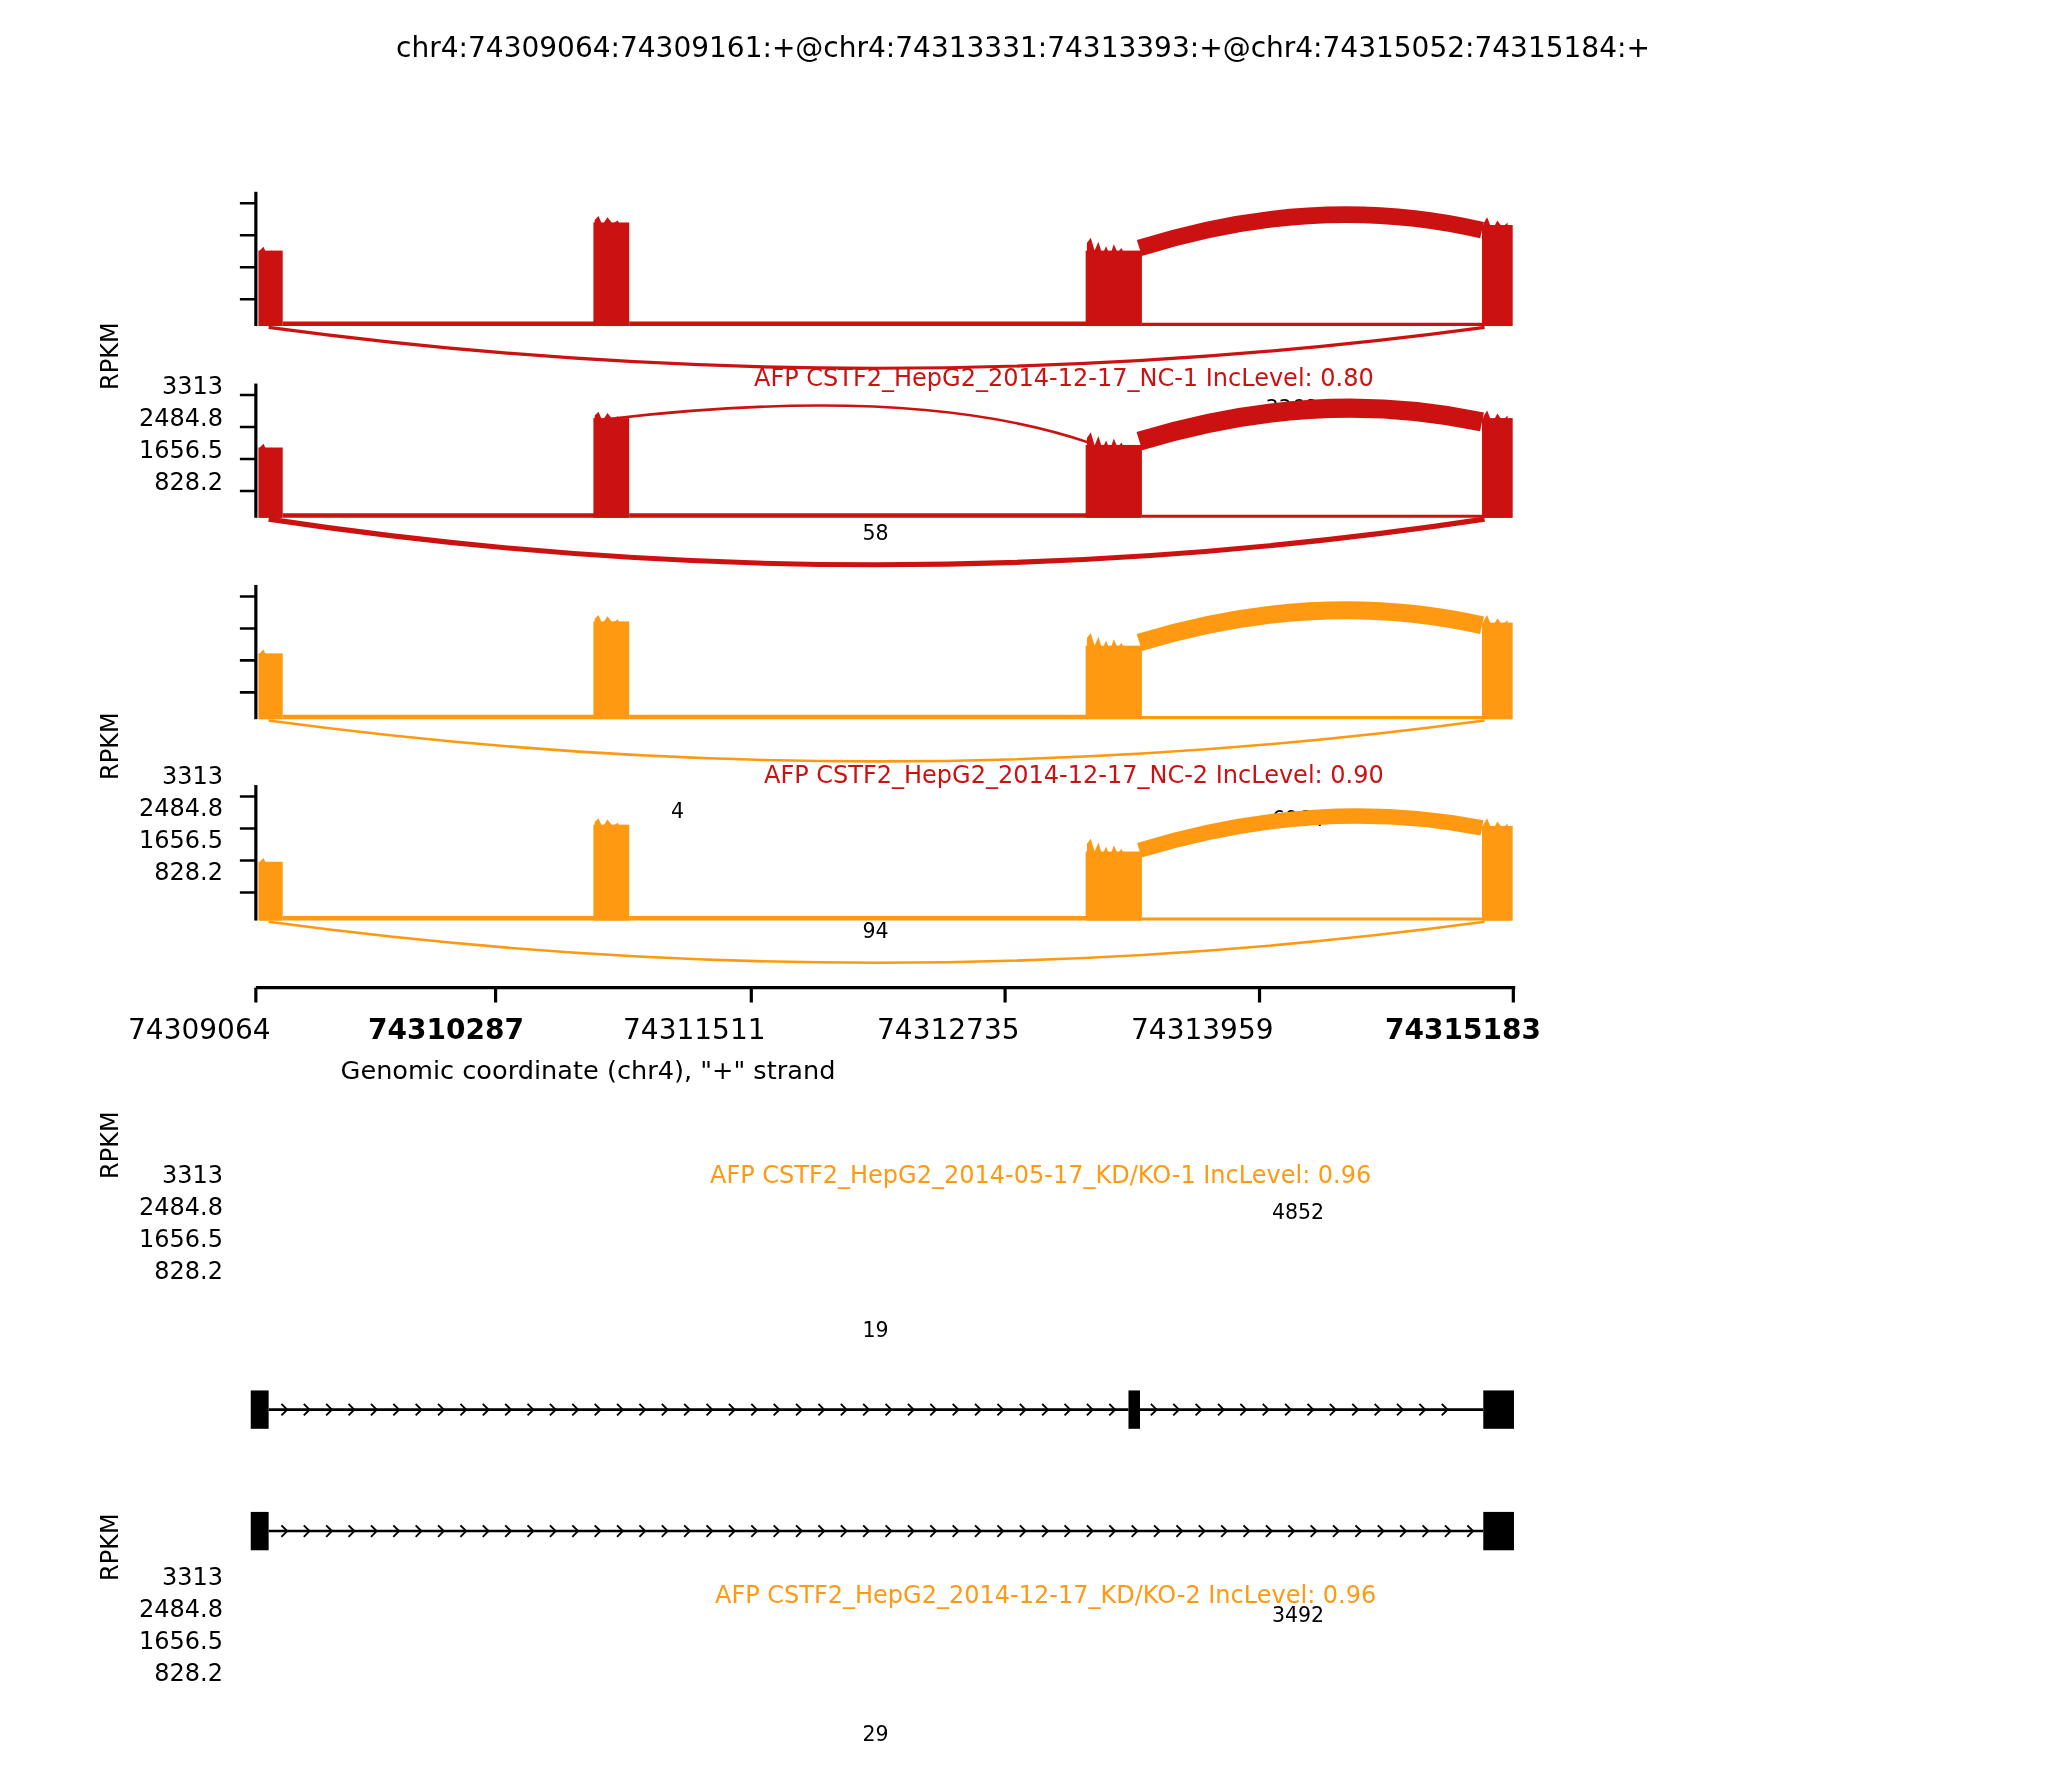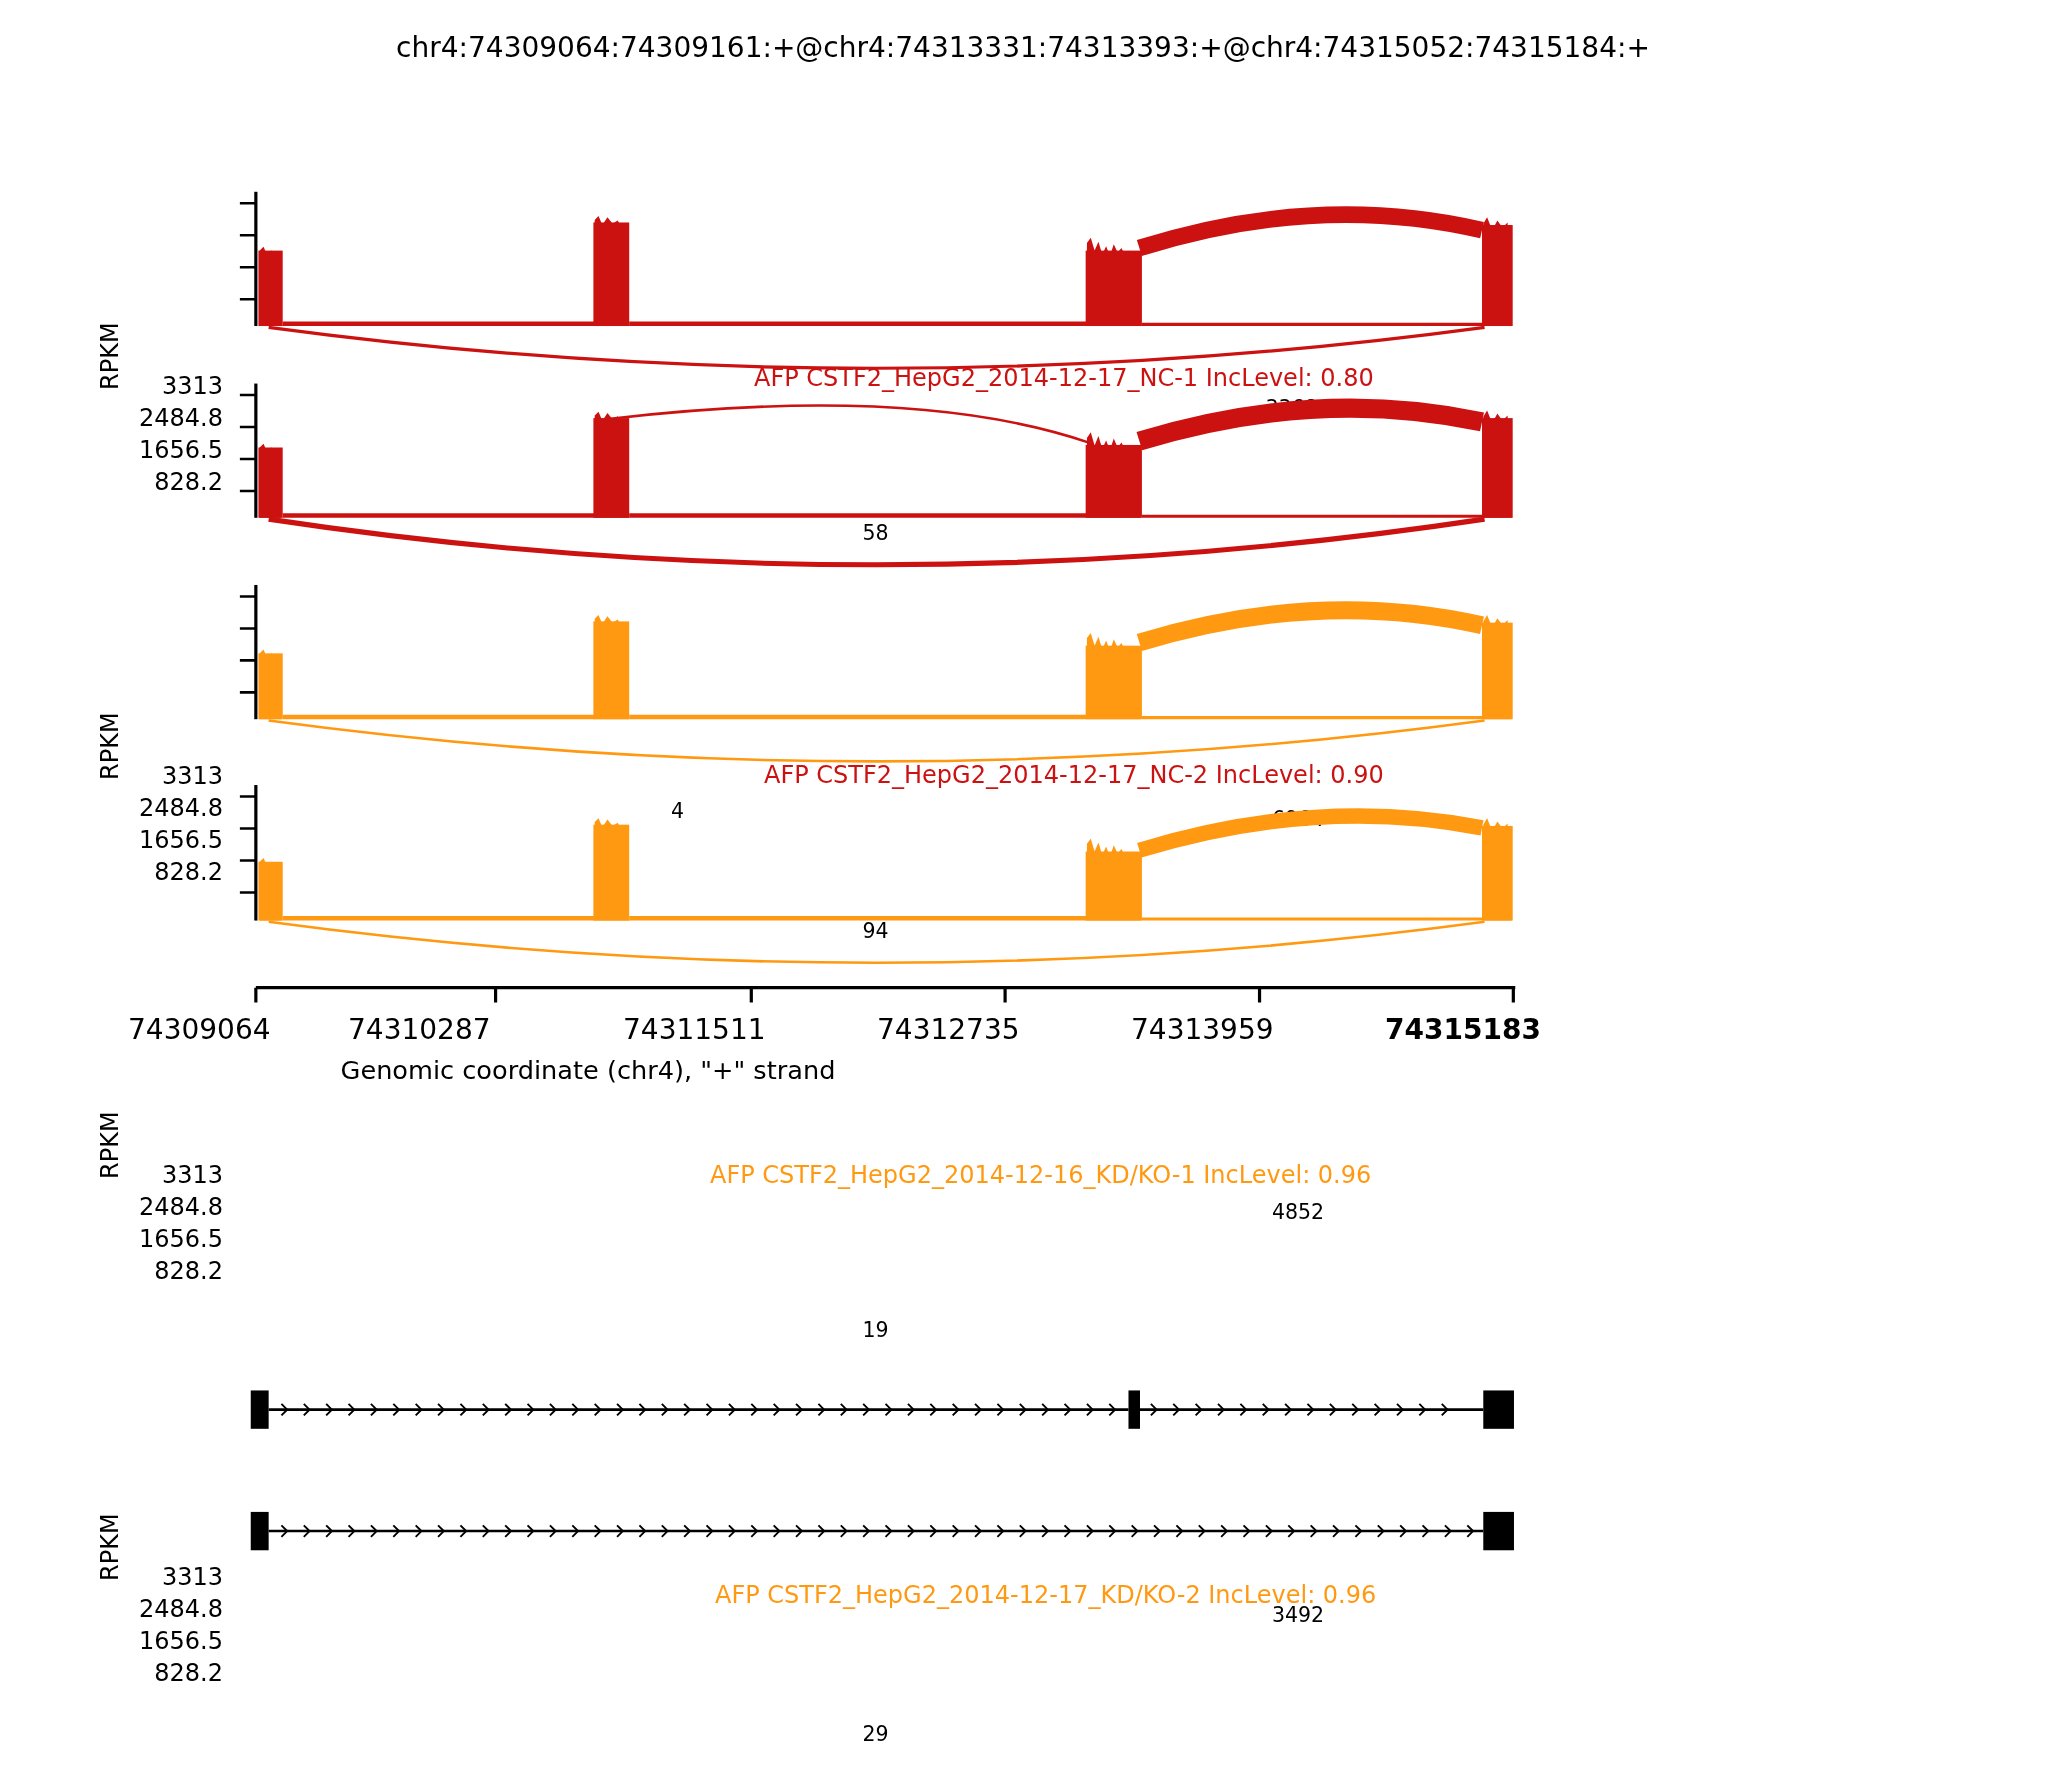--- a/index.html
+++ b/index.html
@@ -107,38 +107,38 @@
     <div class="junc-count" style="left:1234px; top:430px; width:128px;">6964</div>
     <div class="junc-count" style="left:818px; top:542px; width:115px;">94</div>
   </div>
 
   <div class="panel" id="panel-2" style="top:575px;height:192px;">
     <div class="axis-label-rpkm" style="left:96px; top:604px;">RPKM</div>
     <div class="ytick" style="left:70px; top:586px; width:153px;">3313</div>
     <div class="ytick" style="left:70px; top:618px; width:153px;">2484.8</div>
     <div class="ytick" style="left:70px; top:650px; width:153px;">1656.5</div>
     <div class="ytick" style="left:70px; top:682px; width:153px;">828.2</div>
-    <div class="panel-label" style="left:710px; top:586px; color:#ff9911;">AFP CSTF2_HepG2_2014-12-16_KD/KO-1 IncLevel: 0.96</div>
+    <div class="panel-label" style="left:710px; top:586px; color:#ff9911;">AFP CSTF2_HepG2_2014-05-17_KD/KO-1 IncLevel: 0.96</div>
     <div class="junc-count" style="left:1234px; top:625px; width:128px;">4852</div>
     <div class="junc-count" style="left:818px; top:743px; width:115px;">19</div>
   </div>
 
   <div class="panel" id="panel-3" style="top:777px;height:192px;">
     <div class="axis-label-rpkm" style="left:96px; top:804px;">RPKM</div>
     <div class="ytick" style="left:70px; top:786px; width:153px;">3313</div>
     <div class="ytick" style="left:70px; top:818px; width:153px;">2484.8</div>
     <div class="ytick" style="left:70px; top:850px; width:153px;">1656.5</div>
     <div class="ytick" style="left:70px; top:882px; width:153px;">828.2</div>
     <div class="panel-label" style="left:715px; top:786px; color:#ff9911;margin-top:18px;">AFP CSTF2_HepG2_2014-12-17_KD/KO-2 IncLevel: 0.96</div>
     <div class="junc-count" style="left:1234px; top:826px; width:128px;">3492</div>
     <div class="junc-count" style="left:818px; top:945px; width:115px;">29</div>
   </div>
 
   <div class="xtick" style="left:128px; top:1013px; width:256px;">74309064</div>
-  <div class="xtick" style="left:348px; top:1013px; width:256px;">74310287</div>
+  <div class="xtick" style="left:368px; top:1013px; width:256px;font-weight:bold;">74310287</div>
   <div class="xtick" style="left:623px; top:1013px; width:256px;">74311511</div>
   <div class="xtick" style="left:877px; top:1013px; width:256px;">74312735</div>
   <div class="xtick" style="left:1131px; top:1013px; width:256px;">74313959</div>
   <div class="xtick" style="left:1385px; top:1013px; width:256px;font-weight:bold;">74315183</div>
   <div class="xaxis-title" style="top:1055px; left:-435px;">Genomic coordinate (chr4), "+" strand</div>
 
   <svg class="svg-abs" width="2046" height="1790" viewBox="0 0 3200 2800">
     <defs>
       <g id="arrow-right">
         <path d="M 0 -9 L 9 0 L 0 9" fill="none" stroke="#000" stroke-width="3"></path>

